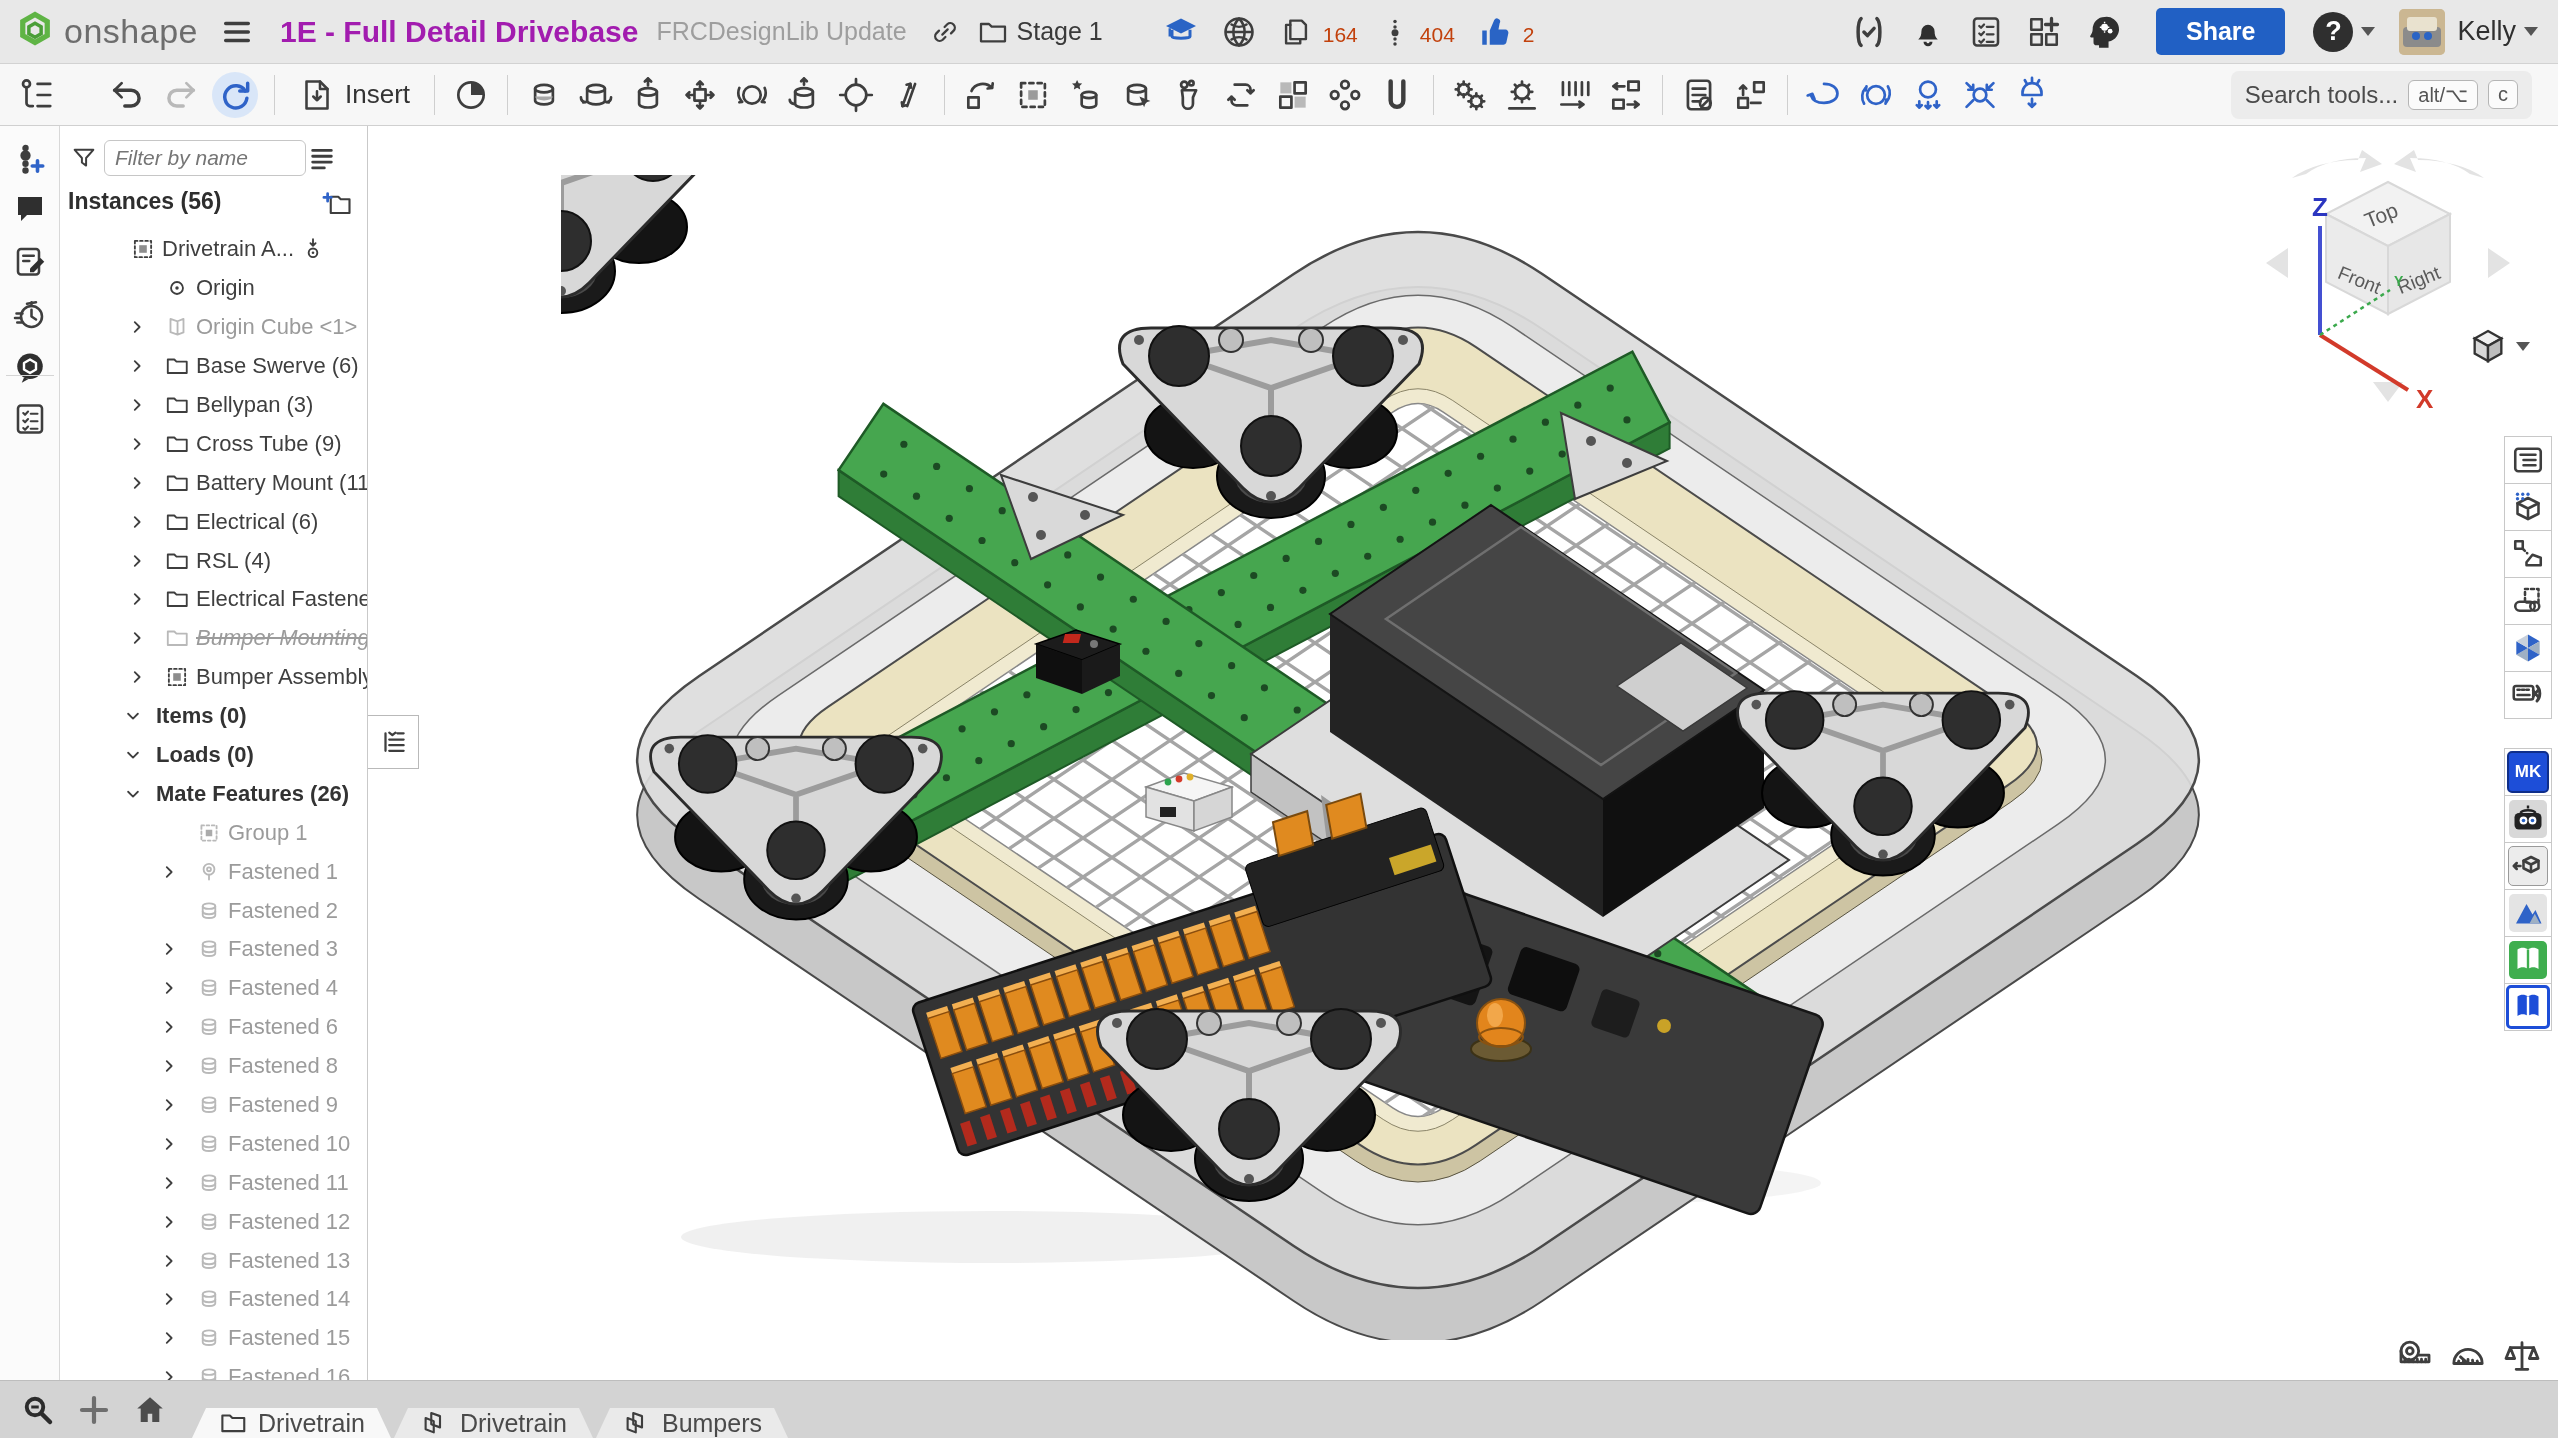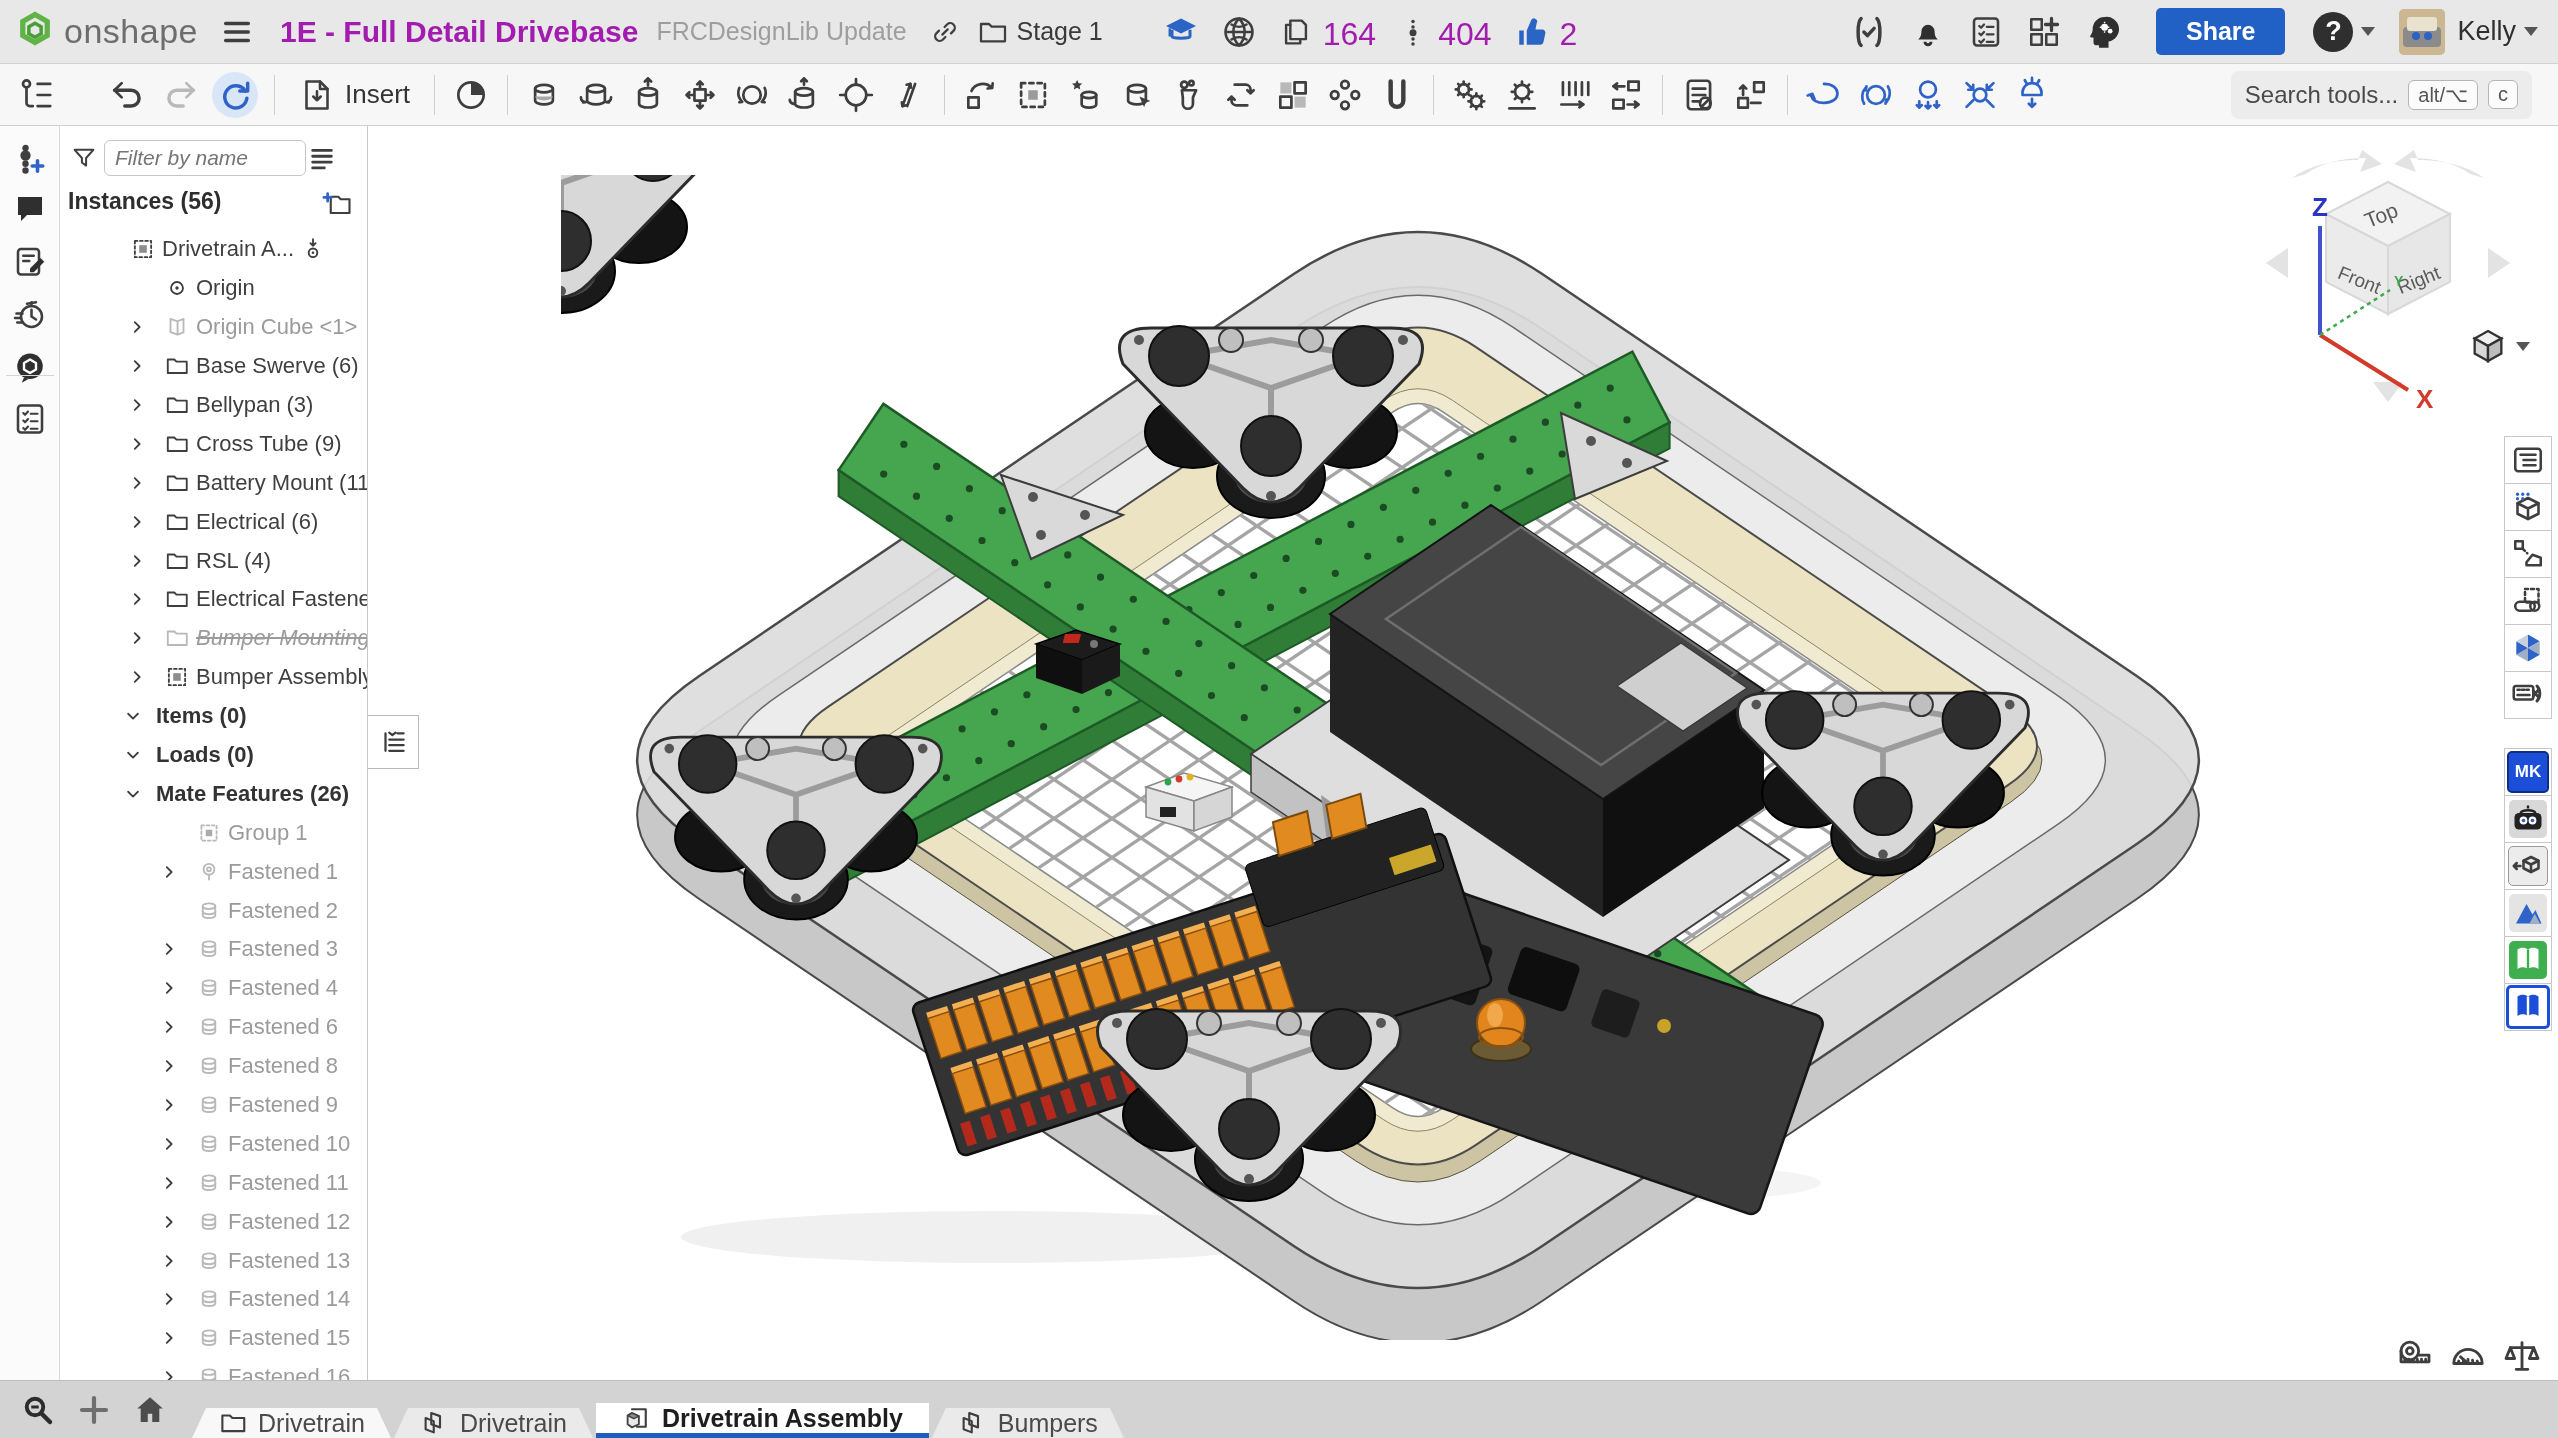--- a/index.html
+++ b/index.html
@@ -7,21 +7,21 @@
   .ic{fill:none;stroke:#3e3e3e;stroke-width:1.7;stroke-linecap:round;stroke-linejoin:round;display:block;}
   .ic.dim{stroke:#b9b9b9;}
   .ic.blue{stroke:#2f63c8;}
   
   #topbar{position:absolute;left:0;top:0;width:2558px;height:64px;background:#e8e8e8;display:flex;align-items:center;border-bottom:1px solid #d2d2d2;box-sizing:border-box;}
   #topbar .word{font-size:34px;color:#6d6d6d;letter-spacing:.5px;margin-left:8px;}
   #topbar .title{font-size:30px;font-weight:700;color:#a21caf;margin-left:26px;white-space:nowrap;}
   #topbar .subtitle{font-size:25px;color:#9e9e9e;margin-left:18px;white-space:nowrap;}
   #topbar .stage{font-size:25px;color:#3a3a3a;margin-left:8px;}
   .tb-ic{margin-left:22px;flex:0 0 auto;}
-  .stat{font-size:32px;color:#a21caf;margin-left:10px;margin-top:6px;}
+  .stat{font-size:21px;color:#c2410c;margin-left:10px;margin-top:6px;}
   #share-btn{margin-left:34px;background:#2160c4;color:#fff;font-size:25px;font-weight:600;border:none;border-radius:5px;padding:9px 30px;cursor:pointer;}
   #help-circle{width:40px;height:40px;border-radius:50%;background:#2f2f2f;color:#fff;font-size:27px;font-weight:700;display:flex;align-items:center;justify-content:center;margin-left:28px;}
   .caret{width:0;height:0;border-left:7px solid transparent;border-right:7px solid transparent;border-top:9px solid #555;margin-left:8px;}
   #avatar{width:46px;height:46px;border-radius:5px;margin-left:24px;overflow:hidden;background:#d8c9a8;}
   #user-name{font-size:27px;color:#2f2f2f;margin-left:12px;}
   
   #toolbar{position:absolute;left:0;top:64px;width:2558px;height:62px;background:#f7f7f7;border-bottom:1px solid #d0d0d0;display:flex;align-items:center;box-sizing:border-box;padding-left:10px;}
   .tool{width:52px;height:52px;display:flex;align-items:center;justify-content:center;border-radius:4px;flex:0 0 auto;}
   .tool svg{width:38px;height:38px;}
   .tool.updt{background:#d9e6f8;border-radius:50%;width:46px;height:46px;margin:0 6px;}
@@ -1358,30 +1358,20 @@
         </div>
         <div class="tab">
           <span style="display:flex">
             <svg class="ic " viewBox="0 0 24 24" style="width: 30px; height: 30px;">
               <path d="M9 4l7 2.5v9L9 13z"></path>
               <path d="M4.5 8l6.5 2.5v9L4.5 17z"></path>
             </svg>
           </span>
           <span>Drivetrain</span>
         </div>
-        <div class="tab active">
-          <span style="display:flex">
-            <svg class="ic " viewBox="0 0 24 24" style="width: 30px; height: 30px;">
-              <path d="M8 5h11v14h-7" fill="none"></path>
-              <polygon points="8,8 13.5,10.5 13.5,17 8,19.5 4.5,17 4.5,10" fill="#e9e9e9" stroke="#444" stroke-width="1.5"></polygon>
-              <polygon points="4.5,10 8,8 13.5,10.5 9.5,12.5" fill="#8d8d8d" stroke="#444" stroke-width="1.2"></polygon>
-            </svg>
-          </span>
-          <span>Drivetrain Assembly</span>
-        </div>
         <div class="tab">
           <span style="display:flex">
             <svg class="ic " viewBox="0 0 24 24" style="width: 30px; height: 30px;">
               <path d="M9 4l7 2.5v9L9 13z"></path>
               <path d="M4.5 8l6.5 2.5v9L4.5 17z"></path>
             </svg>
           </span>
           <span>Bumpers</span>
         </div>
       </div>

